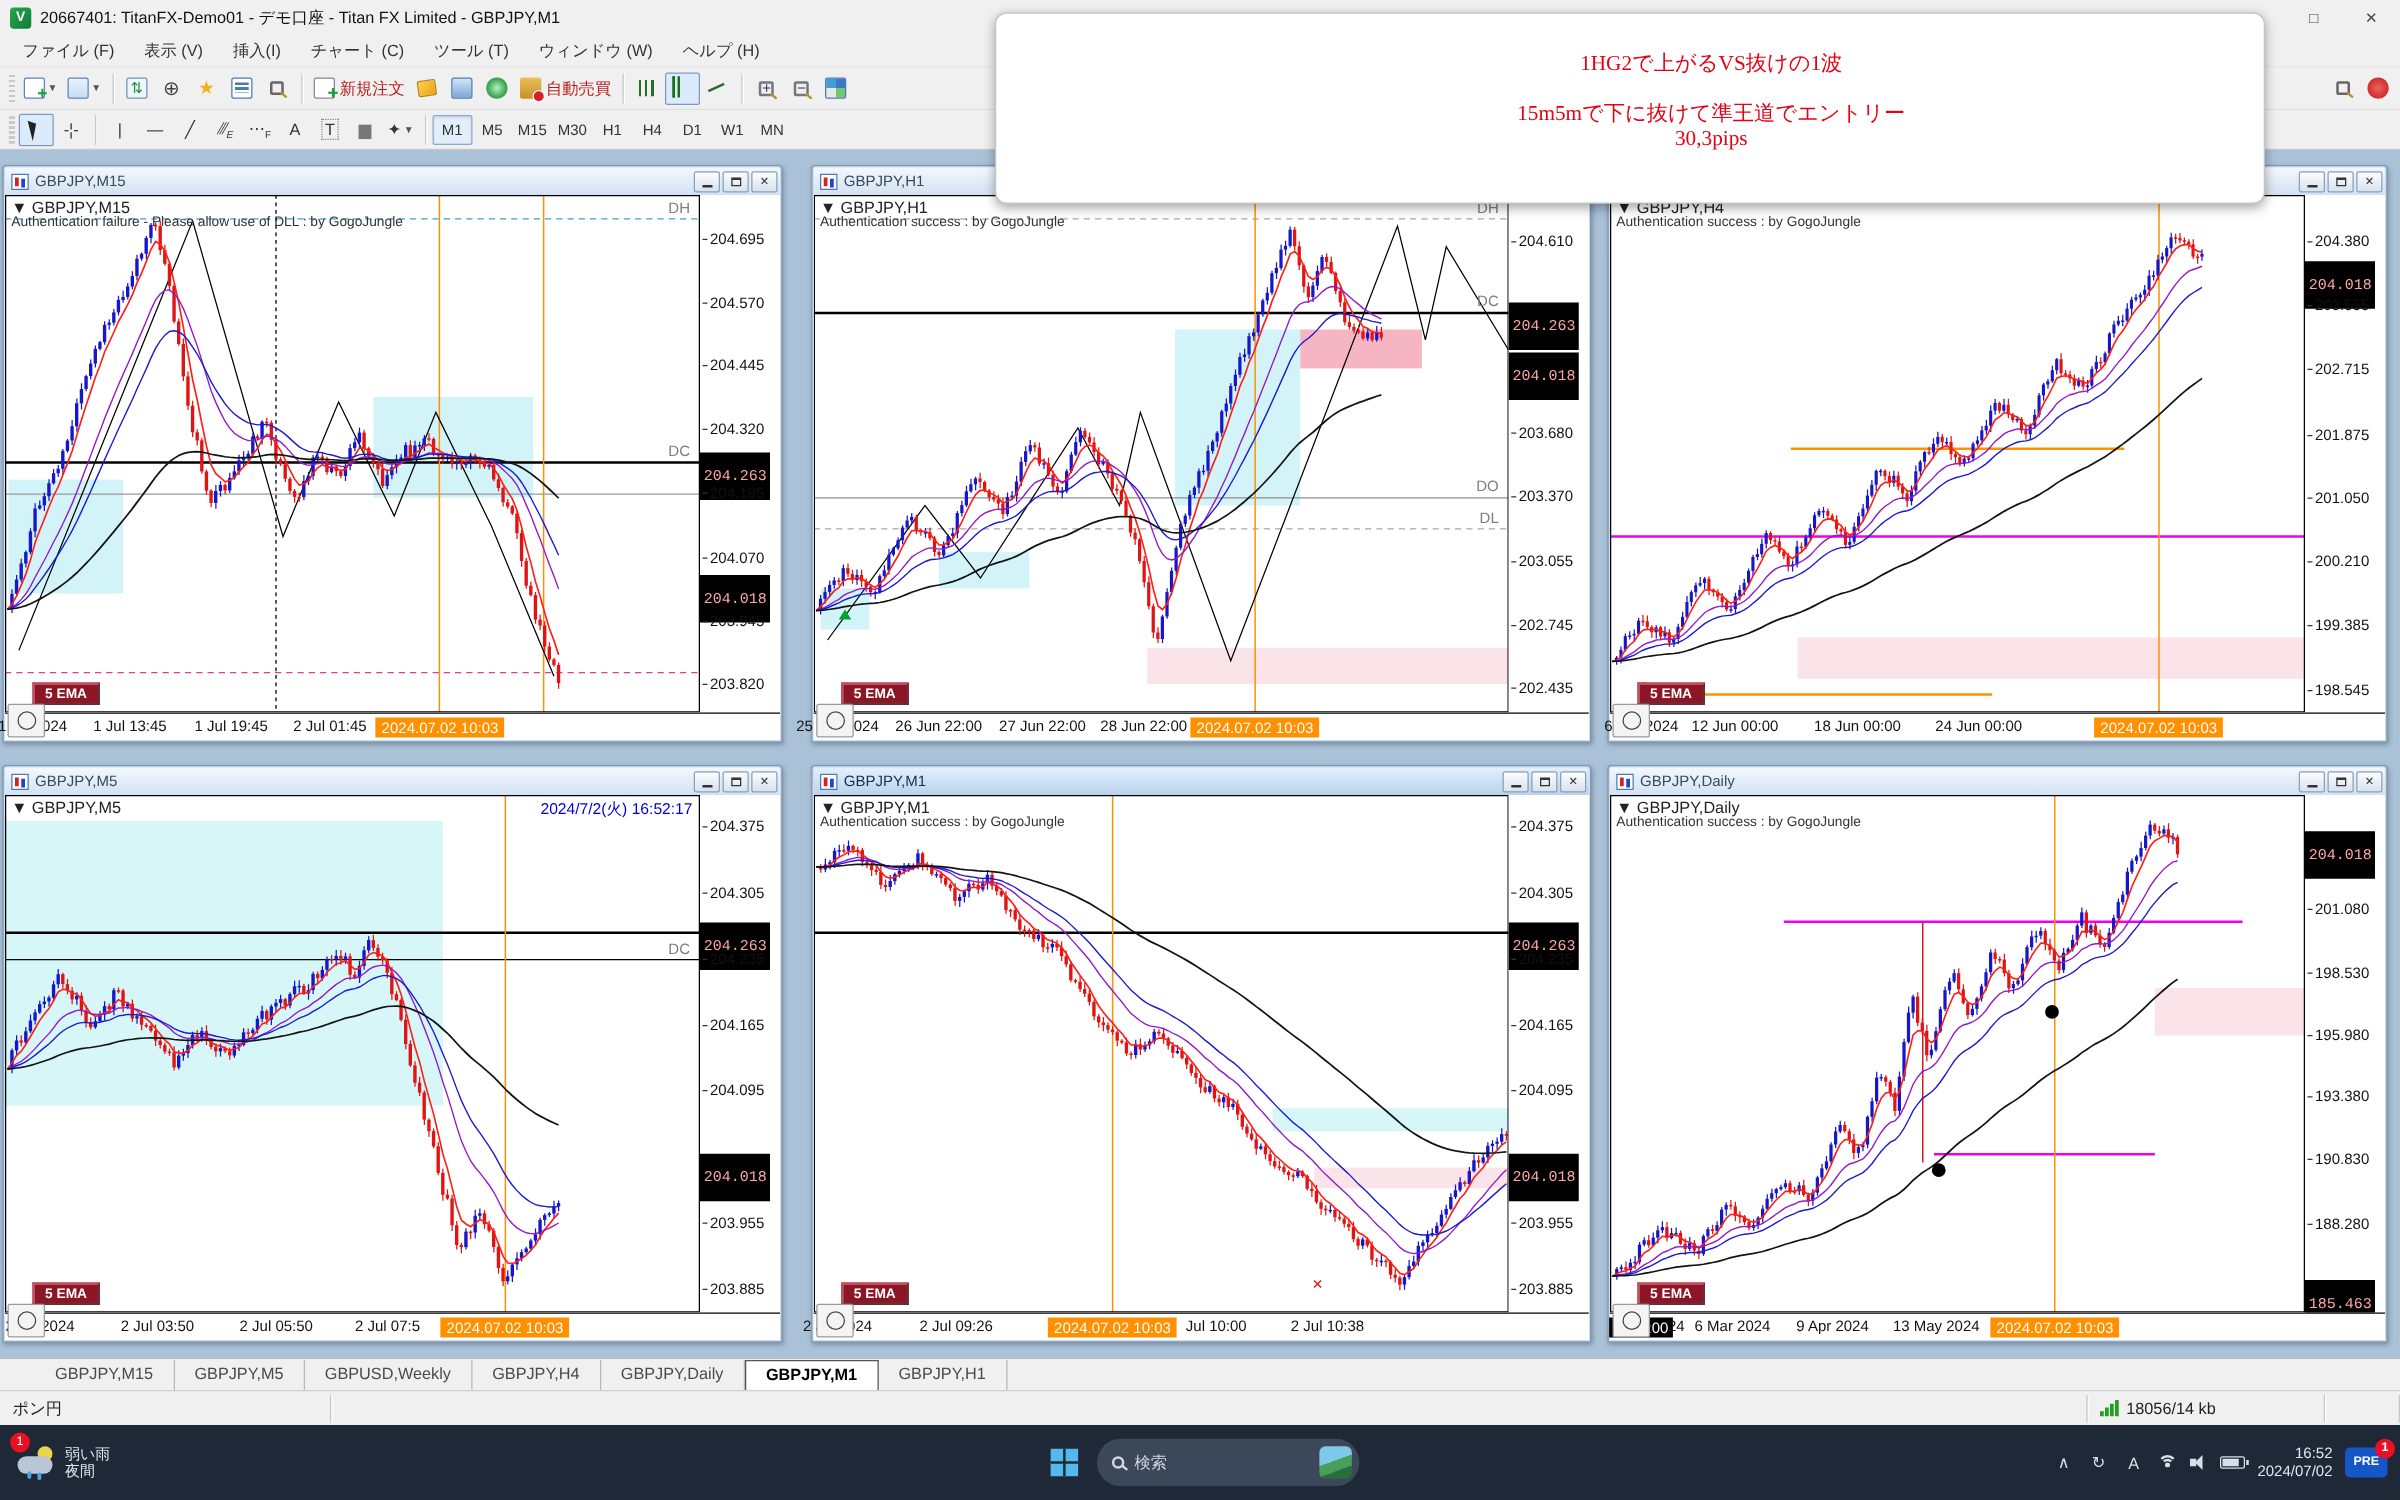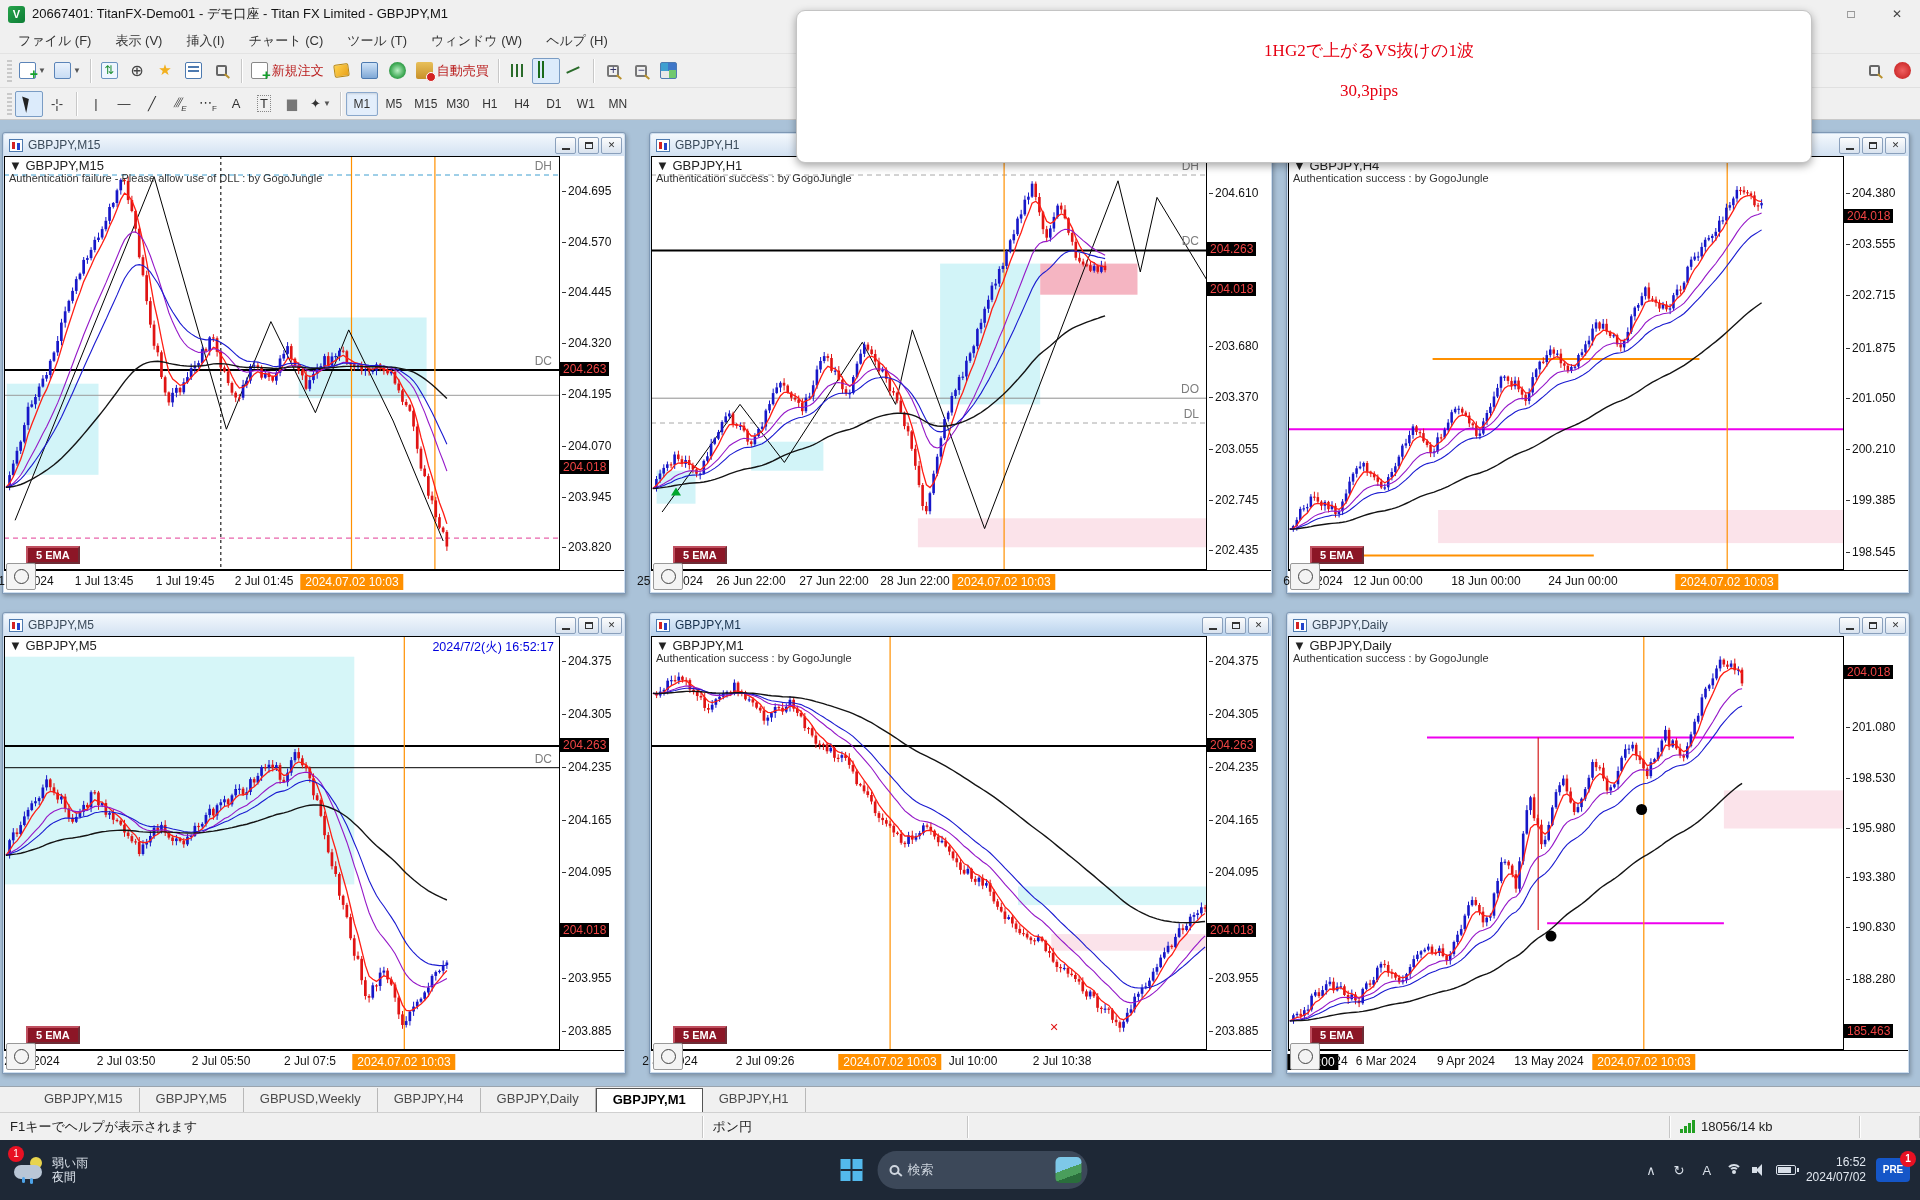--- a/index.html
+++ b/index.html
@@ -80,21 +80,21 @@
   .winbtns { margin-left:auto; display:flex; gap:2px; }
   .wbtn { width:21px; height:17px; background:linear-gradient(#fdfdfd,#d8e2ee); border:1px solid #8aa0bc; border-radius:2px;
           display:flex; align-items:center; justify-content:center; font-size:9px; color:#333; }
   .wbtn .minbar { width:8px; height:2px; background:#333; margin-top:7px; }
   .wbtn .maxbox { width:8px; height:7px; border:1px solid #333; border-top-width:2px; }
   .client { position:relative; width:620px; height:436px; background:#fff; }
   .plot { position:absolute; left:0; top:0; }
   .pscale { position:absolute; right:0; top:0; width:64px; height:414px; background:#fff; }
   .ptick { position:absolute; left:2px; font-size:12px; color:#111; white-space:nowrap;text-align:center; }
   .ptick::before { content:""; display:inline-block; width:4px; height:1px; background:#333; vertical-align:middle; margin-right:2px;}
-  .ptick.hl { background:#000; color:#ef4444; padding:0 3px; left:0; }
+  .ptick.hl { background:#000; color:#fca5a5; padding:12px 3px; left:0;font-family:Liberation Mono, monospace; }
   .ptick.hl::before { display:none; }
   .taxis { position:absolute; left:0; bottom:0; width:620px; height:22px; background:#fff; border-top:1px solid #000; }
   .ttick { position:absolute; top:3px; transform:translateX(-50%); font-size:12px; color:#111; white-space:nowrap; }
   .ttick.hl { background:#ff9000; color:#fff; padding:1px 5px; }
   .ttick.hlb { background:#000; color:#fff; padding:1px 4px; }
   .legend { position:absolute; left:5px; top:2px; font-size:13px; color:#222; z-index:3;}
   .auth { position:absolute; left:5px; top:16px; font-size:11px; color:#333; z-index:3;}
   .hlabel { position:absolute; font-size:12px; color:#7d7d7d; z-index:3; }
   .badge-ema { position:absolute; left:22px; bottom:28px; background:#8c1626; color:#fff; font-size:11px;
                font-weight:bold; padding:1px 8px; border:2px outset #c05060; z-index:4; }
@@ -2181,35 +2181,35 @@
           </div>
           <span class="badge-ema">5 EMA</span>
         <span class="circle-btn"></span>
       </div>
       </div>
     </div>
 
   <div class="notebox" id="notebox">
       <div class="note-line" style="color: rgb(230, 0, 18);">1HG2で上がるVS抜けの1波</div>
       <div class="note-line" style="color: rgb(230, 0, 18);">&nbsp;</div>
+      <div class="note-line" style="color: rgb(230, 0, 18);">15m5mで下に抜けて準王道でエントリー</div>
       <div class="note-line" style="color: rgb(230, 0, 18);">30,3pips</div>
     </div>
 
   <div class="tabbar" id="tabbar">
       <span class="tab">GBPJPY,M15</span>
       <span class="tab">GBPJPY,M5</span>
       <span class="tab">GBPUSD,Weekly</span>
       <span class="tab">GBPJPY,H4</span>
       <span class="tab">GBPJPY,Daily</span>
       <span class="tab active">GBPJPY,M1</span>
       <span class="tab">GBPJPY,H1</span>
     </div>
 
   <div class="statusbar">
-    <span class="scell grow">F1キーでヘルプが表示されます</span>
     <span class="scell" style="width:265px;">ポン円</span>
     <span class="scell grow"></span>
     <span class="scell" style="width:190px; display:flex; align-items:center;">
       <span class="netbars">
           <i style="height:4px"></i>
           <i style="height:7px"></i>
           <i style="height:10px"></i>
           <i style="height:13px"></i>
         </span>
       <span>18056/14 kb</span>

